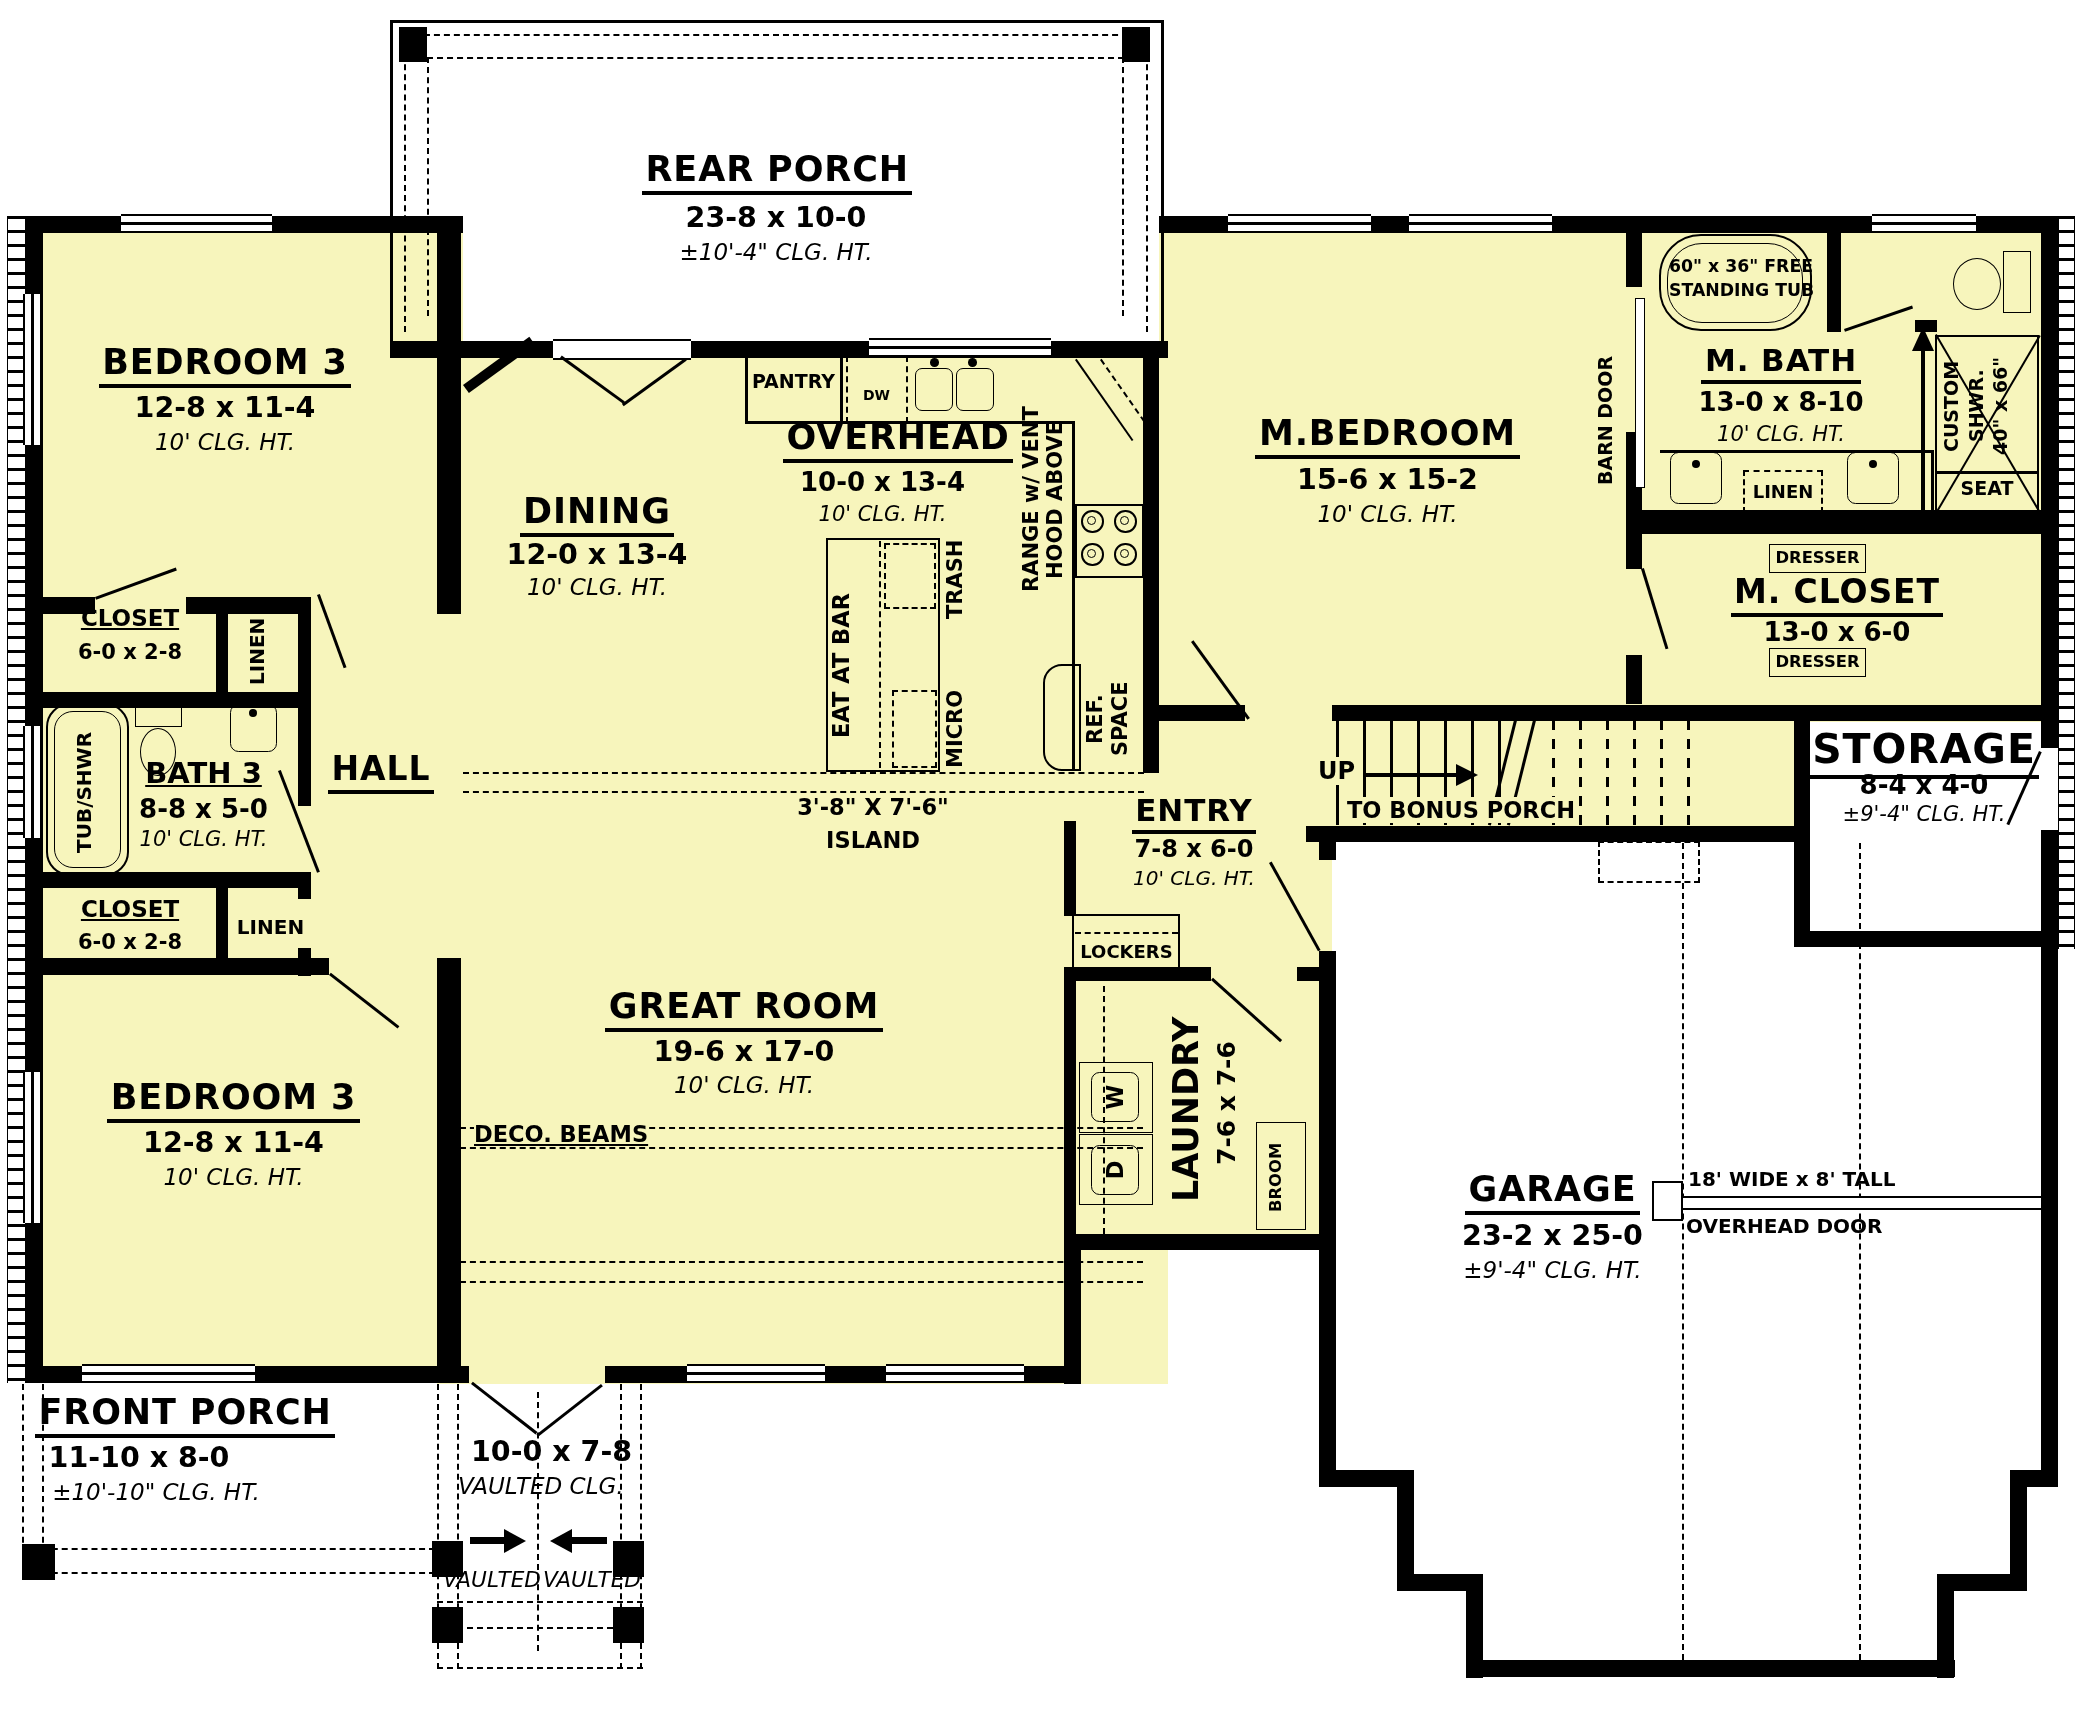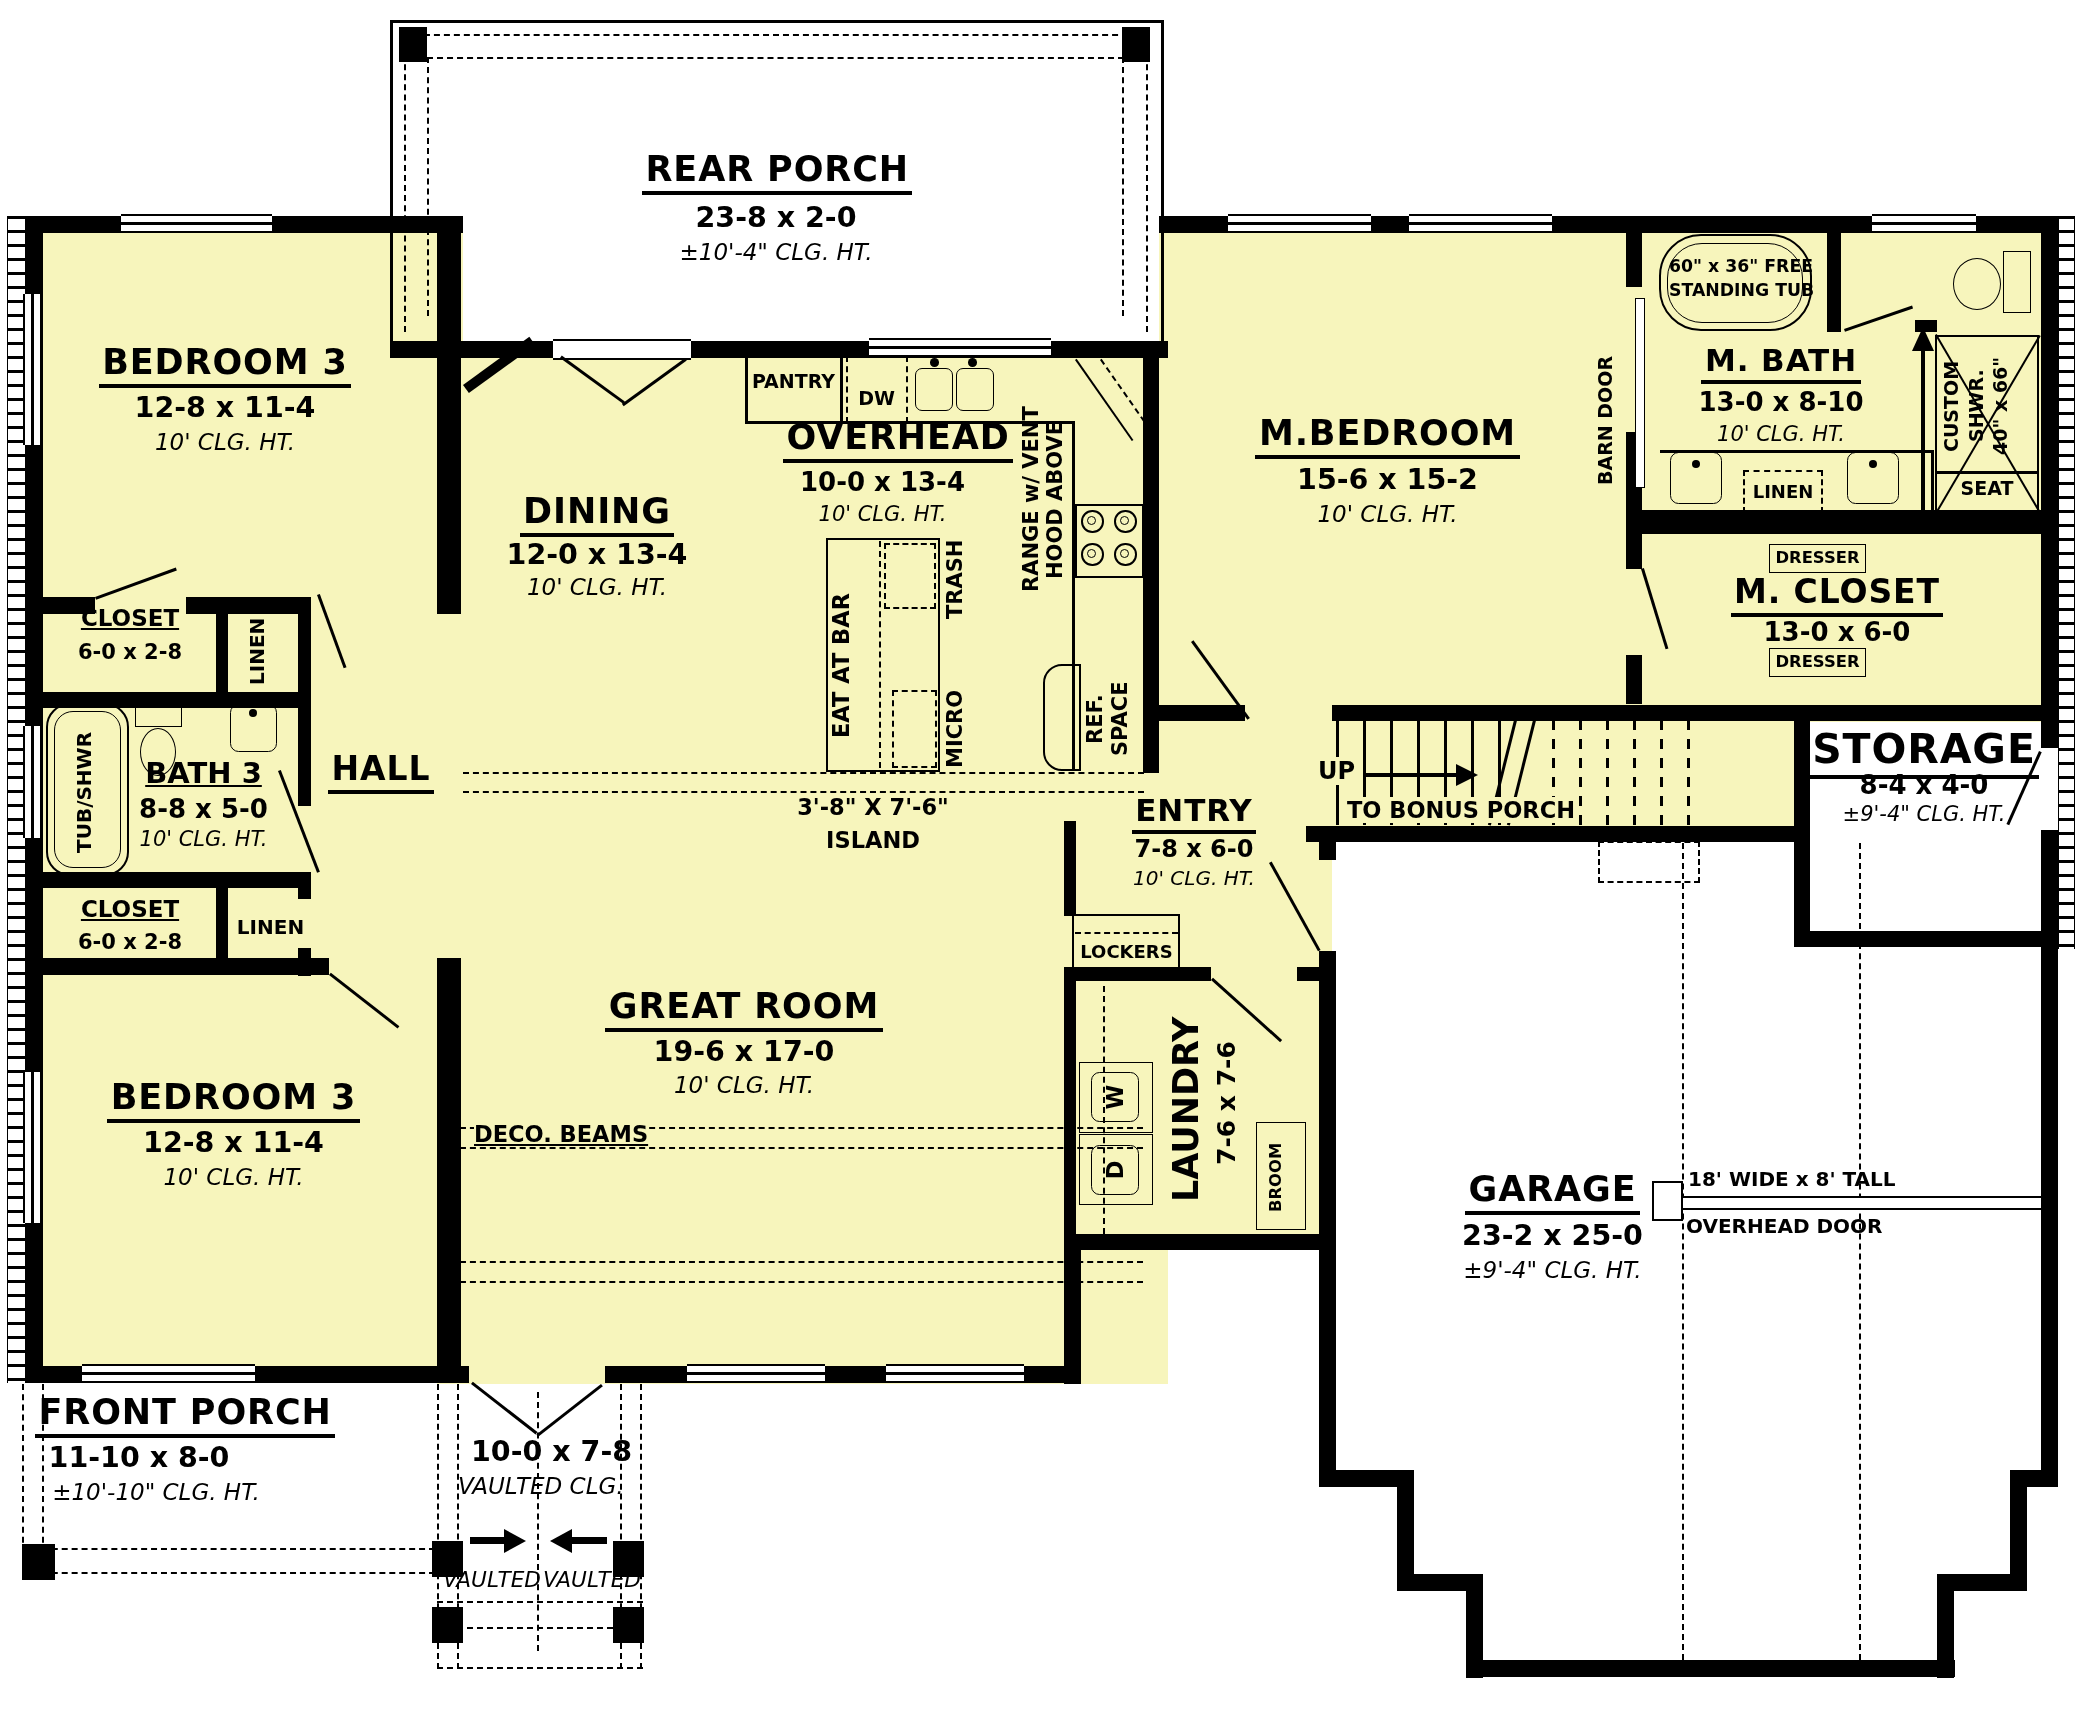--- a/index.html
+++ b/index.html
@@ -44,41 +44,41 @@
   <div class="y" style="left:1064px;top:773px;width:268px;height:476px"></div>
   <div class="y" style="left:1319px;top:720px;width:476px;height:121px"></div>
   <div class="y" style="left:1159px;top:720px;width:173px;height:53px"></div>
 
   <div class="a" style="left:390px;top:20px;width:774px;height:324px;border:3.5px solid #000;border-bottom:none;box-sizing:border-box"></div>
   <div class="a" style="left:404px;top:34px;width:744px;height:298px;border:2.6px dashed #000;border-bottom:none;box-sizing:border-box"></div>
   <div class="a" style="left:427px;top:57px;width:697px;height:259px;border:2.6px dashed #000;border-bottom:none;box-sizing:border-box"></div>
   <div class="w" style="left:399px;top:27px;width:28px;height:35px"></div>
   <div class="w" style="left:1122px;top:27px;width:28px;height:35px"></div>
   <div class="t" style="left:642px;top:149px;width:268px"><span>REAR PORCH</span></div>
-  <div class="d" style="left:642px;top:201px;width:268px">23-8 x 2-0</div>
+  <div class="d" style="left:642px;top:201px;width:268px">23-8 x 10-0</div>
   <div class="c" style="left:642px;top:239px;width:268px">±10'-4" CLG. HT.</div>
 
   <div class="ladder" style="left:7px;top:216px;width:19px;height:1167px"></div>
   <div class="ladder" style="left:2058px;top:216px;width:17.3px;height:733px"></div>
 
   <div class="dh" style="left:463px;top:772px;width:681px"></div>
   <div class="dh" style="left:463px;top:791px;width:681px"></div>
   <div class="dh" style="left:450px;top:1127px;width:693px"></div>
   <div class="dh" style="left:450px;top:1147px;width:693px"></div>
   <div class="dh" style="left:450px;top:1261px;width:693px"></div>
   <div class="dh" style="left:450px;top:1281px;width:693px"></div>
   <div class="s" style="left:474px;top:1121px;width:173px;background:#F7F5BC;font-size:22.5px;text-decoration:underline">DECO. BEAMS</div>
 
   <div class="ln" style="left:745px;top:358px;width:2.6px;height:65px"></div>
   <div class="ln" style="left:840px;top:358px;width:2.6px;height:65px"></div>
   <div class="ln" style="left:745px;top:421px;width:329px;height:2.6px"></div>
   <div class="ln" style="left:1072px;top:421px;width:2.6px;height:350px"></div>
   <div class="s" style="left:747px;top:370px;width:93px;font-size:19px">PANTRY</div>
   <div class="db" style="left:846px;top:356px;width:62px;height:67px"></div>
-  <div class="s" style="left:847px;top:387px;width:59px;font-size:19px">DW</div>
+  <div class="s" style="left:847px;top:387px;width:59px;font-size:14px">DW</div>
   <div class="fx2" style="left:915px;top:368px;width:38px;height:43px;border-radius:7px"></div>
   <div class="fx2" style="left:956px;top:368px;width:38px;height:43px;border-radius:7px"></div>
   <div class="dot" style="left:930px;top:358px;width:8.6px;height:8.6px"></div>
   <div class="dot" style="left:968px;top:358px;width:8.6px;height:8.6px"></div>
   <div class="a" style="left:1075px;top:360px;width:1.7px;height:99px;background:#000;transform:rotate(-35deg);transform-origin:top left"></div>
   <div class="a" style="left:1100px;top:360px;width:0;height:86px;border-left:2.6px dashed #000;transform:rotate(-35deg);transform-origin:top left"></div>
 
   <div class="fx" style="left:1075px;top:504px;width:69px;height:74px"></div>
   <div class="burner" style="left:1081px;top:510px"></div>
   <div class="burner" style="left:1114px;top:510px"></div>

